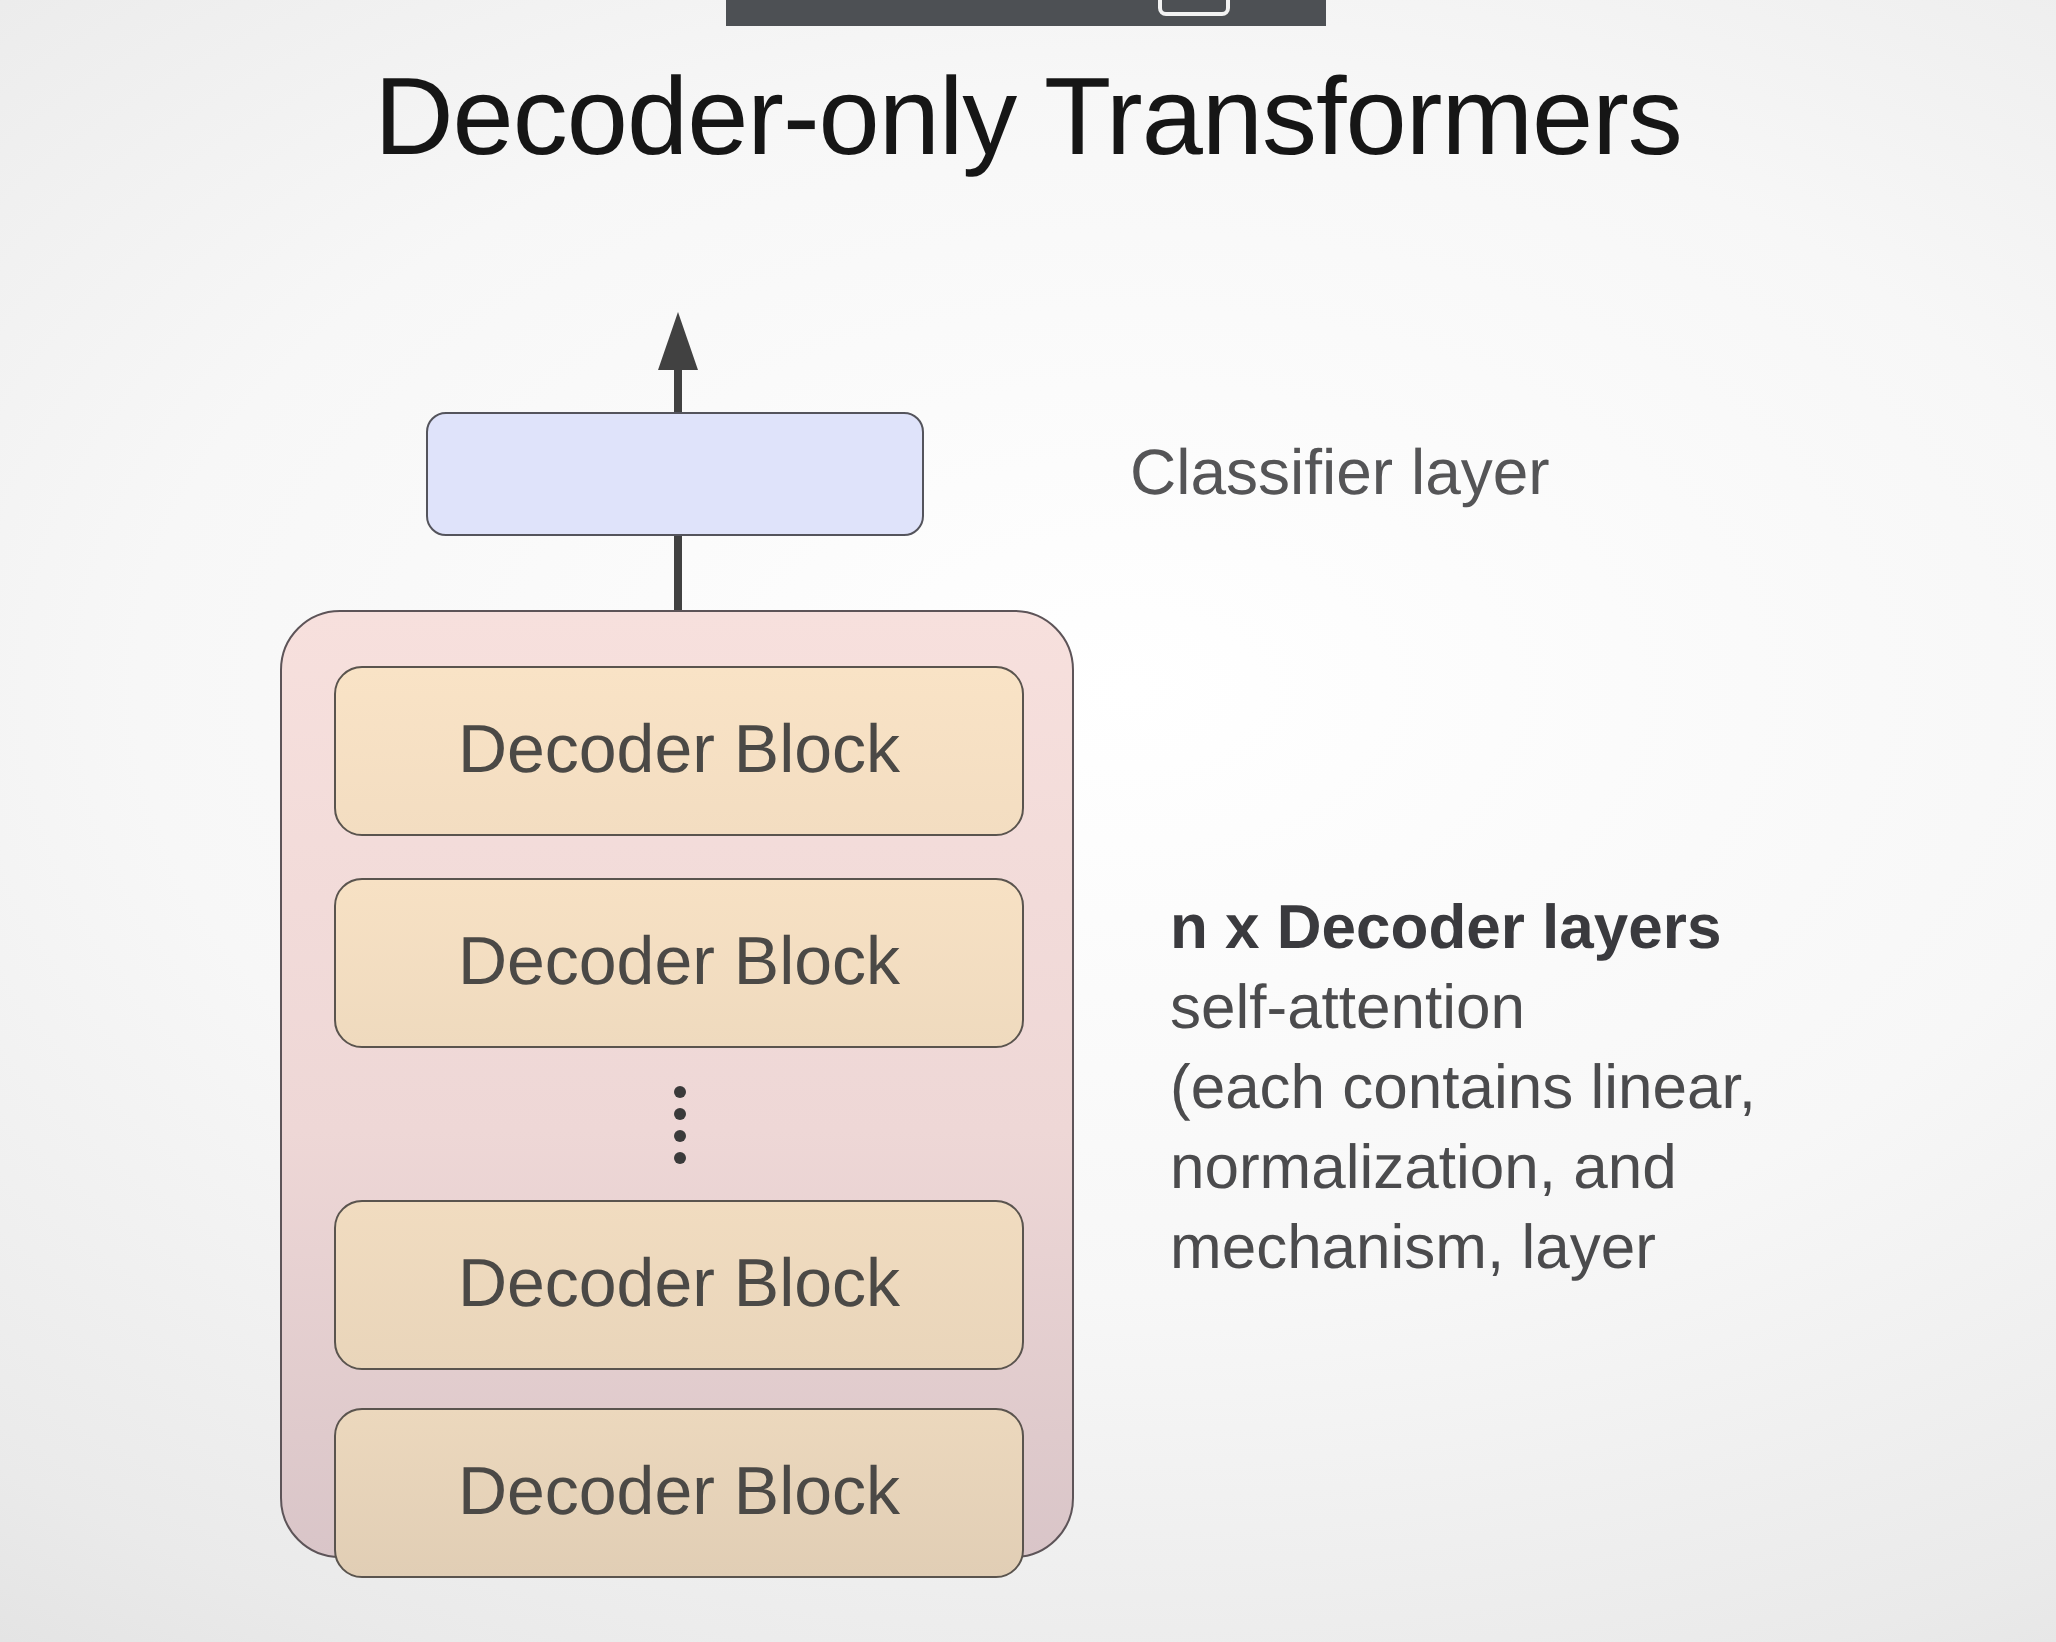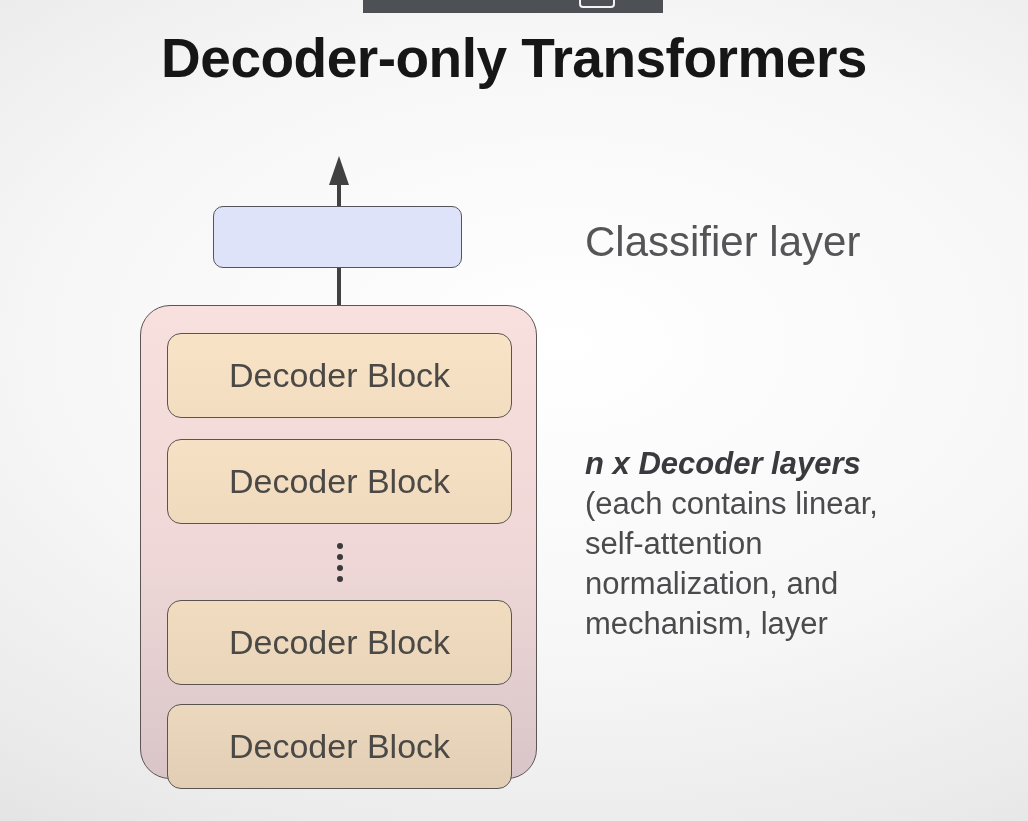--- a/index.html
+++ b/index.html
@@ -30,21 +30,21 @@
     border-radius: 4px;
     background: transparent;
   }
 
   
   .title {
     position: absolute;
     left: 0; right: 0; top: 26px;
     text-align: center;
     font-size: 55px;
-    font-weight: 700;
+    font-weight: 400;
     letter-spacing: -0.5px;
     color: #161616;
   }
 
   
   .arrow-head {
     position: absolute;
     left: 329px; top: 156px;
     width: 0; height: 0;
     border-left: 10px solid transparent;
@@ -110,36 +110,35 @@
   }
   .dots i {
     width: 6px; height: 6px;
     border-radius: 50%;
     background: #3a3a3a;
   }
 
   
   .classifier-label {
     position: absolute;
-    left: 585px; top: 218px;
-    font-size: 42px;
+    left: 565px; top: 218px;
+    font-size: 32px;
     color: #555557;
   }
   .annotation {
     position: absolute;
     left: 585px; top: 444px;
     width: 420px;
     font-size: 31px;
     line-height: 40px;
     color: #4b4b4d;
   }
   .ann-heading {
     font-weight: 700;
     color: #3a3a3e;
-    font-style: italic;
   }
 </style>
 </head>
 <body>
 
 <div class="stage">
 
   <div class="player-bar">
     <div class="player-icon"></div>
   </div>
@@ -171,19 +170,19 @@
     </div>
     <div class="decoder-block b4">
       <span>Decoder Block</span>
     </div>
   </div>
 
   <div class="classifier-label">Classifier layer</div>
 
   <div class="annotation">
     <div class="ann-heading">n x Decoder layers</div>
+    <div class="ann-line">self-attention</div>
     <div class="ann-line">(each contains linear,</div>
-    <div class="ann-line">self-attention</div>
     <div class="ann-line">normalization, and</div>
     <div class="ann-line">mechanism, layer</div>
   </div>
 
 </div>
 
 </body></html>

